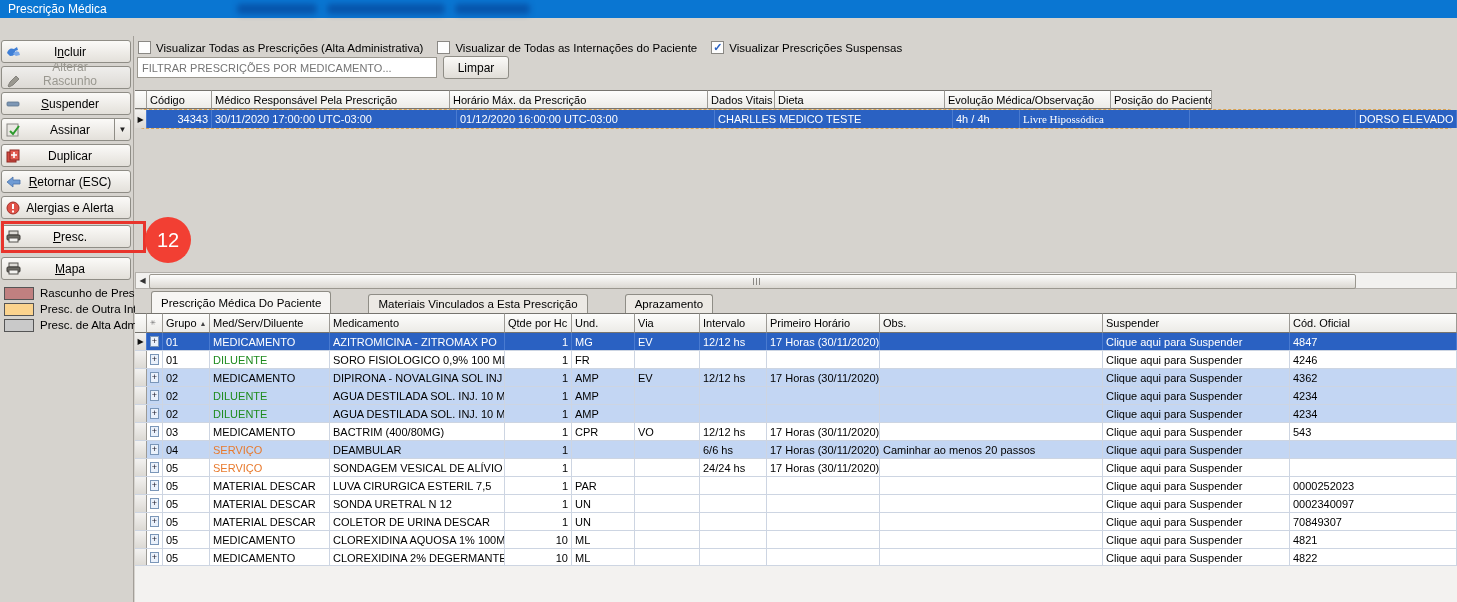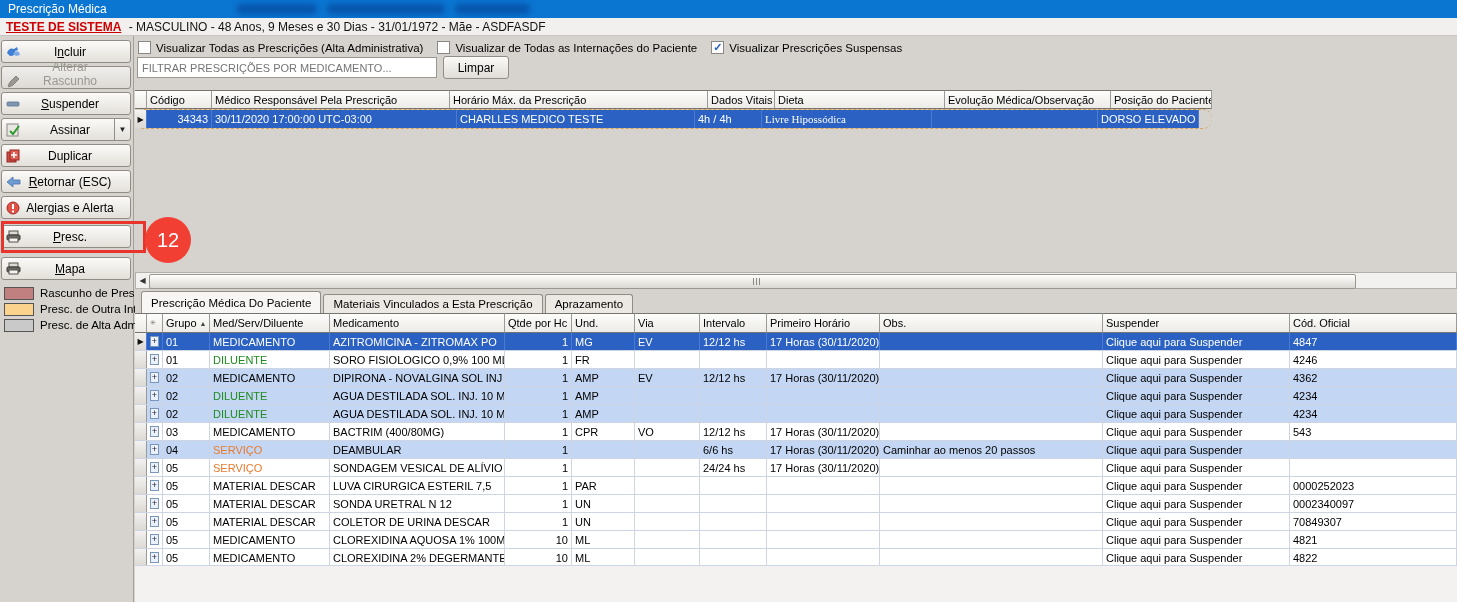--- a/index.html
+++ b/index.html
@@ -61,21 +61,21 @@
   .selrow{border-top:1px dashed #d8a050;border-bottom:1px dashed #d8a050;box-sizing:content-box;}
   .selrow .gutter{background:linear-gradient(#f3f2f0,#dcd9d4);color:#000;}
   
   #hscroll{position:absolute;left:0;top:236px;width:1322px;height:17px;background:#f2f1ef;border:1px solid #b3b0ab;box-sizing:border-box;display:flex;}
   #hscroll .arrowbtn{width:13px;height:100%;display:flex;align-items:center;justify-content:center;font-size:8px;color:#333;background:#f2f1ef;cursor:pointer;}
   #hthumb{width:1205px;height:13px;margin-top:1px;border:1px solid #9a978f;border-radius:2px;
           background:linear-gradient(#fdfdfc,#dbd8d2);position:relative;cursor:grab;}
   #hthumb .grip{position:absolute;left:50%;top:3px;width:7px;height:7px;
                 background:repeating-linear-gradient(90deg,#8a8884 0 1px,transparent 1px 3px);}
   
-  #tabs{position:absolute;left:6px;top:256px;height:21px;display:flex;align-items:flex-end;}
+  #tabs{position:absolute;left:16px;top:256px;height:21px;display:flex;align-items:flex-end;gap:35px;}
   .tab{border:1px solid #8f8d86;border-bottom:none;border-radius:3px 3px 0 0;padding:0 9px;font-size:11.5px;
        height:18px;line-height:18px;background:#ece9e4;margin-right:2px;cursor:pointer;color:#000;}
   .tab.active{background:#f7f6f4;height:21px;line-height:22px;position:relative;z-index:2;}
   
   #botgrid{top:277px;}
   #botgrid .ghead{height:20px;}
   #botgrid .ghead .gcell{height:20px;}
   #botgrid .grow.datarow{height:18px;border-bottom:1px solid #cdd5e2;box-sizing:border-box;cursor:pointer;}
   #botgrid .datarow .gcell{border-right:1px solid #cdd5e2;}
   #botgrid .datarow.white{background:#fff;}
@@ -98,24 +98,20 @@
 
 <div id="screen">
 
   <div id="titlebar">
     <span>Prescrição Médica</span>
     <span class="blurpill" style="left:237px;width:80px;"></span>
     <span class="blurpill" style="left:327px;width:118px;"></span>
     <span class="blurpill" style="left:455px;width:75px;"></span>
   </div>
 
-  <div id="patientbar">
-    <span class="pname">TESTE DE SISTEMA</span>
-    <span class="pdetails">- MASCULINO - 48 Anos, 9 Meses e 30 Dias - 31/01/1972 - Mãe - ASDFASDF</span>
-  </div>
 
   <div id="sidebar">
     <div id="sidebar-buttons">
         <div class="sbtn">
           <span class="ic">
             <svg class="icsvg" width="15" height="13">
               <path d="M1 8 Q3 2 8 4 L11 2 12 5 9 6 Q10 11 4 11 Z" fill="#3f7fd6"></path>
               <path d="M7 9 Q9 5 13 7 L14 10 10 11 Z" fill="#7aa8e8"></path>
             </svg>
           </span>
@@ -243,20 +239,21 @@
           <div class="gcell" style="width: 170px;">Dieta</div>
           <div class="gcell" style="width: 166px;">Evolução Médica/Observação</div>
           <div class="gcell" style="width: 101px;">Posição do Paciente</div>
         </div>
         <div class="grow selrow">
           <div class="gcell gutter" style="width: 12px;">
             <span class="rowmark">▶</span>
           </div>
           <div class="gcell num" style="width: 65px;">34343</div>
           <div class="gcell" style="width: 245px;">30/11/2020 17:00:00 UTC-03:00</div>
+          <div class="gcell" style="width: 258px;">01/12/2020 16:00:00 UTC-03:00</div>
           <div class="gcell" style="width: 238px;">CHARLLES MEDICO TESTE</div>
           <div class="gcell" style="width: 67px;">4h / 4h</div>
           <div class="gcell" style="width: 170px; font-family: Liberation Serif, serif;">Livre Hipossódica</div>
           <div class="gcell" style="width: 166px;"></div>
           <div class="gcell" style="width: 101px;">DORSO ELEVADO 30</div>
         </div>
       </div>
 
     <div id="hscroll">
       <div class="arrowbtn">◀</div>

